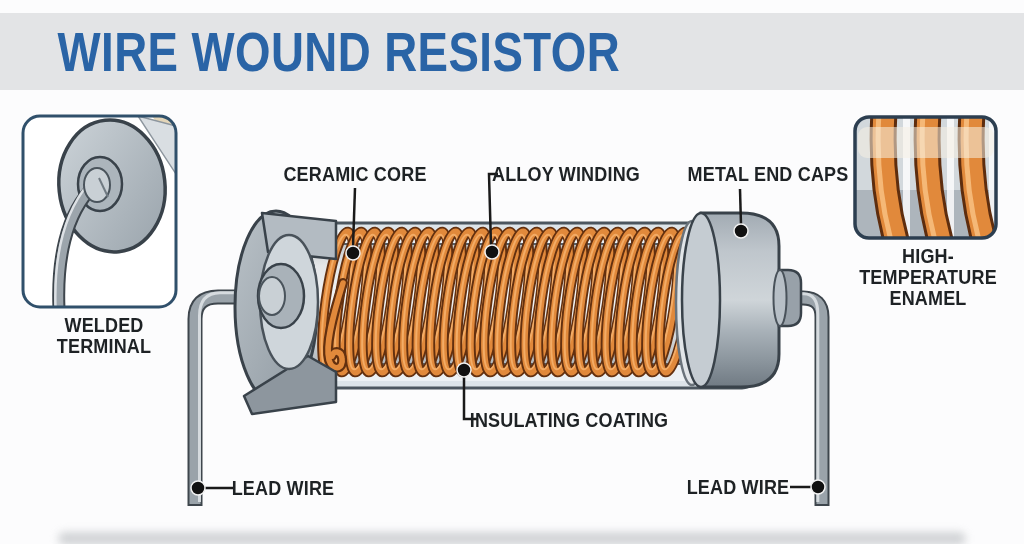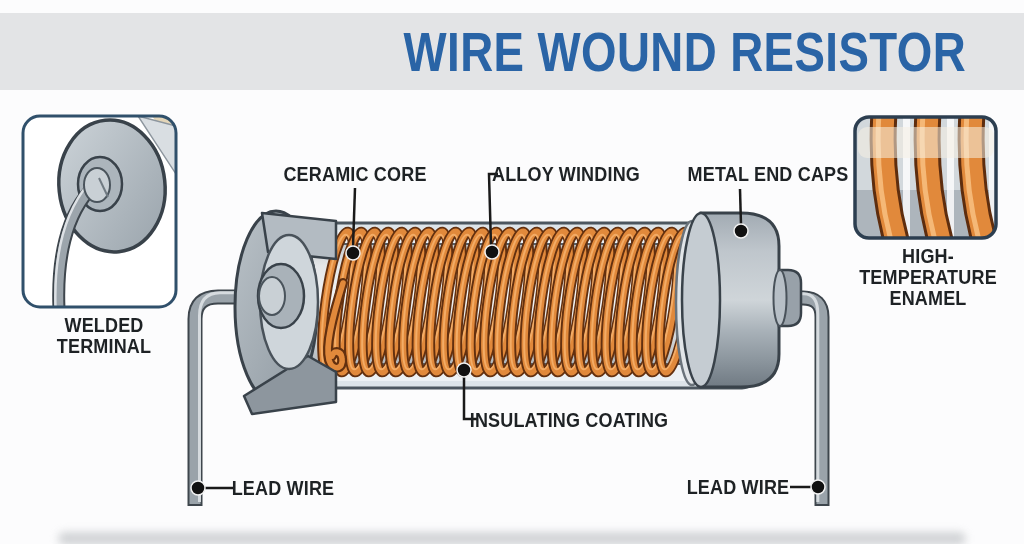--- a/index.html
+++ b/index.html
@@ -6,21 +6,21 @@
   body{
     width:1024px;height:544px;position:relative;overflow:hidden;
     background:#FCFCFD;
     font-family:"Liberation Sans", sans-serif;
   }
   .stage{position:absolute;inset:0;}
   
   .banner{
     position:absolute;left:0;top:13px;width:1024px;height:77px;
     background:var(--banner,#E3E4E6);
-    display:flex;align-items:center;justify-content:flex-end;
+    display:flex;align-items:center;justify-content:flex-start;
   }
   .banner h1{
     margin:0;font-size:55px;font-weight:bold;color:var(--title-blue,#2A64A6);
     letter-spacing:.5px;transform:scaleX(.83);transform-origin:center;
     white-space:nowrap;
   }
   
   svg.draw{position:absolute;left:0;top:0;}
   
   .lbl{

